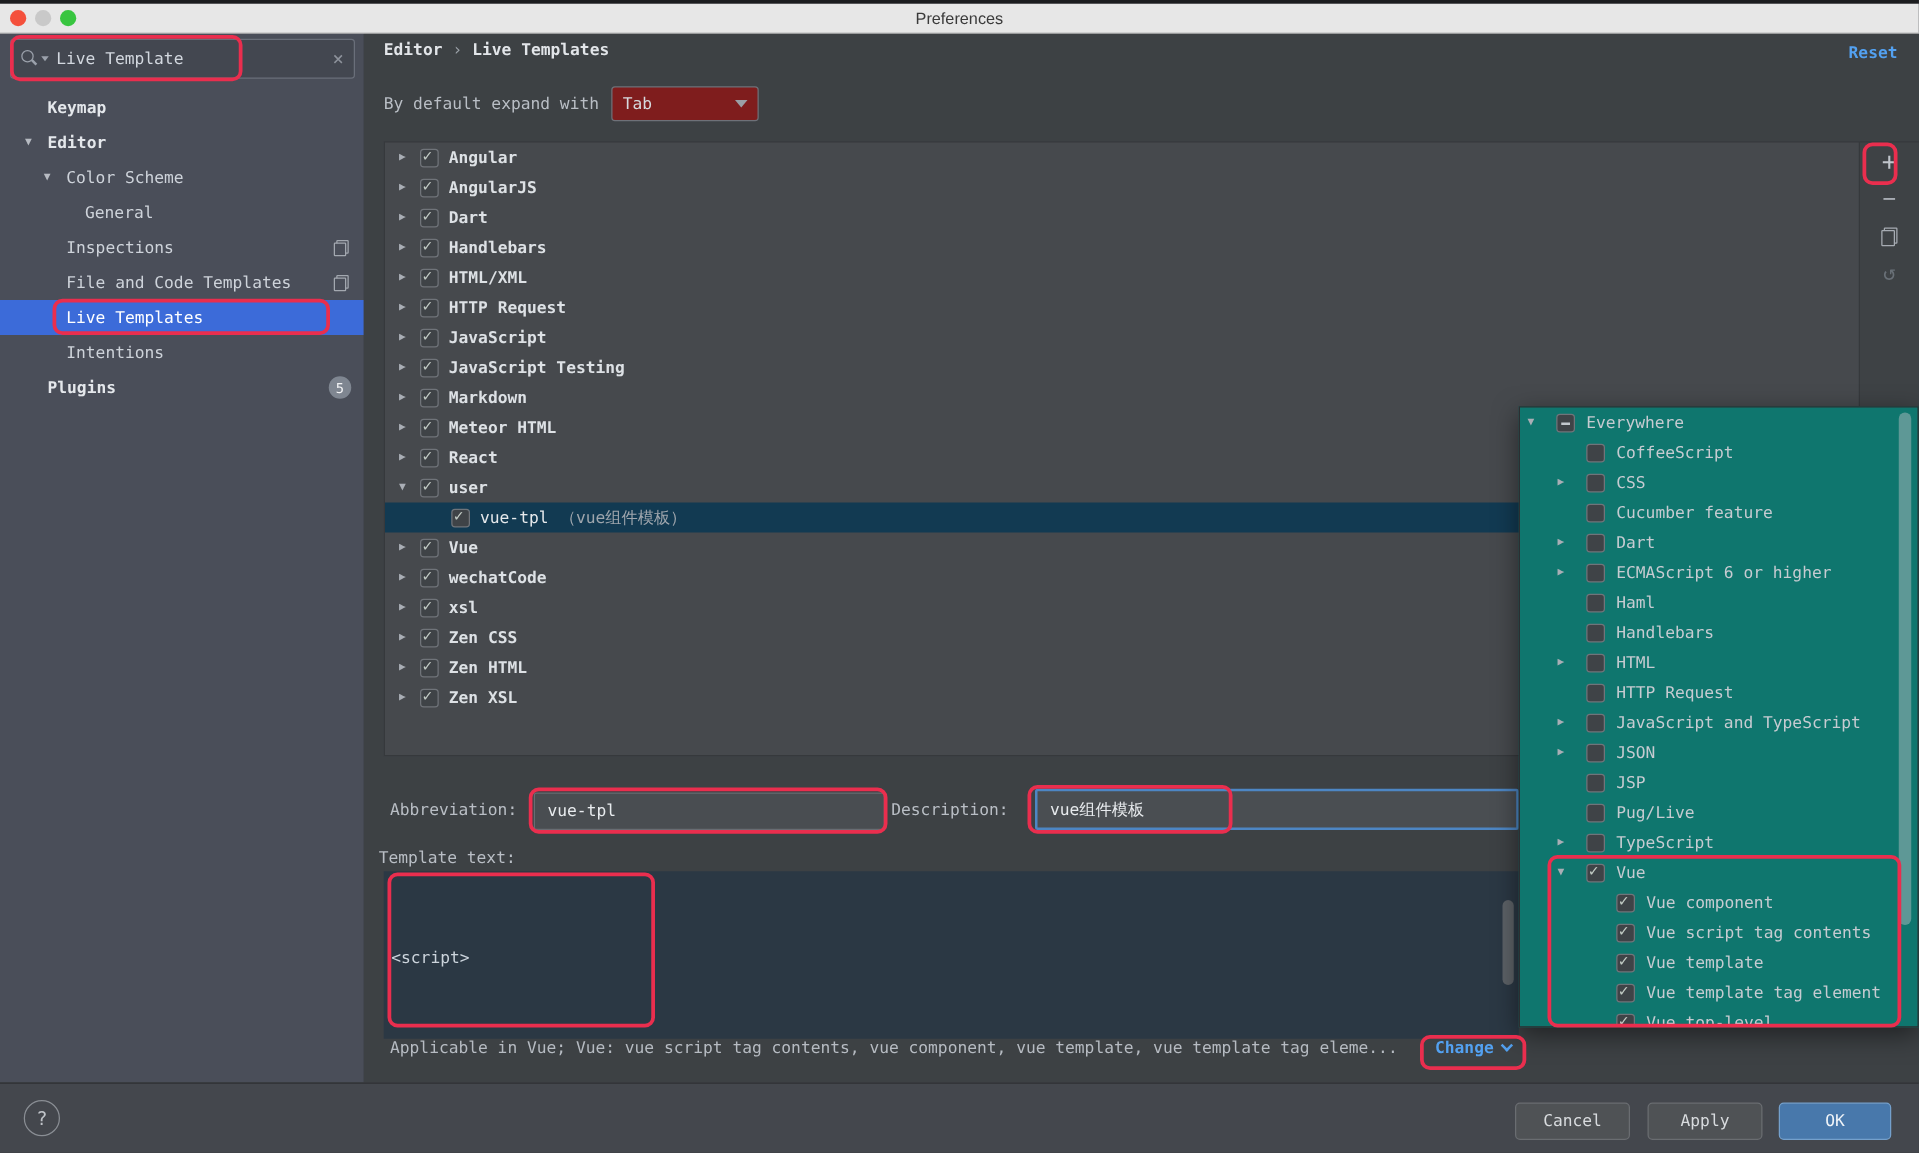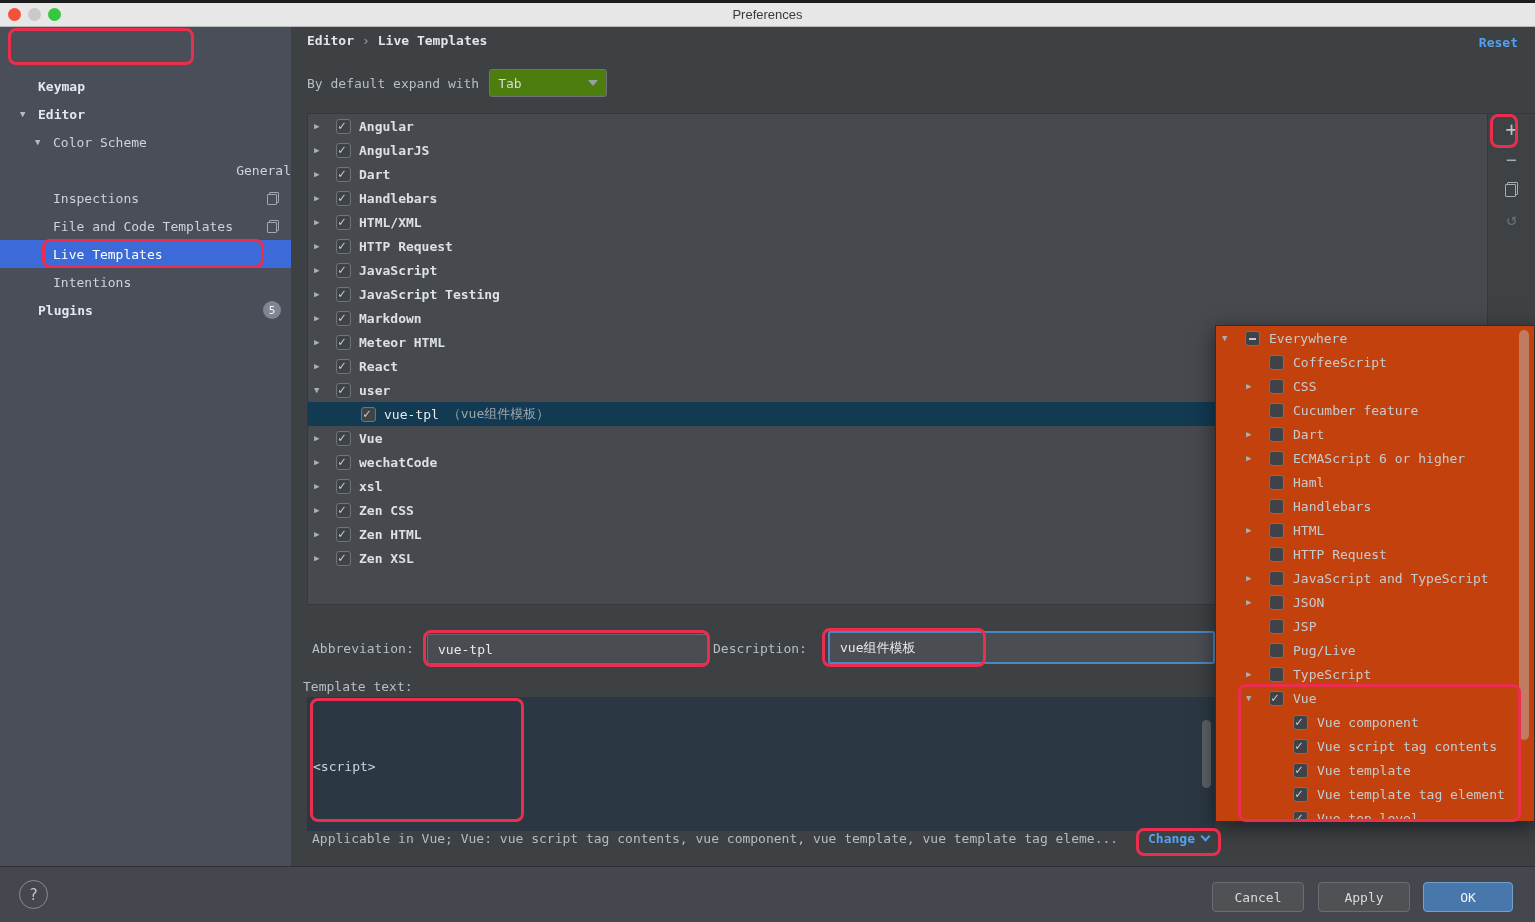--- a/index.html
+++ b/index.html
@@ -30,21 +30,21 @@
   .mag-caret { width:0; height:0; border-left:3px solid transparent; border-right:3px solid transparent;
                border-top:4px solid #9ba1ab; margin-right:6px; flex:none; }
   .search-text { color:#d3d8df; flex:1 1 auto; white-space:nowrap; overflow:hidden; }
   .search-clear { color:#8d929b; font-size:15px; cursor:pointer; flex:none; }
 
   .nav { position:absolute; left:0; top:45px; width:291px; }
   .nav-row { position:relative; height:28px; display:flex; align-items:center; color:#ced3da; cursor:pointer; }
   .nav-row[data-bold="true"] .nav-lbl { font-weight:bold; color:#e4e7eb; }
   .nav-row[data-level="0"] { padding-left:20px; }
   .nav-row[data-level="1"] { padding-left:35px; }
-  .nav-row[data-level="2"] { padding-left:50px;justify-content:flex-end; }
+  .nav-row[data-level="2"] { padding-left:50px; }
   .nav-row[data-selected="true"] { background:#3c6bd9; }
   .nav-row[data-selected="true"] .nav-lbl { color:#ffffff; }
   .nav-arrow { width:18px; flex:none; font-size:9px; color:#b7bbc2; }
   .nav-arrow::before { content:""; }
   .nav-row[data-arrow="down"] .nav-arrow::before { content:"▼"; }
   .nav-badge { display:none; position:absolute; right:10px; top:5px; width:18px; height:18px; border-radius:50%;
                background:#7f8691; color:#f2f3f5; font-size:11px; align-items:center; justify-content:center; }
   .nav-row[data-badge] .nav-badge { display:flex; }
   .ovr-icon { display:none; position:absolute; right:12px; top:8px; width:12px; height:13px; }
   .nav-row[data-trailing_icon] .ovr-icon { display:block; }
@@ -54,29 +54,29 @@
 
   
   .main-bg { position:absolute; left:291px; top:27px; right:0; height:839px; background:#3d4144; }
   .breadcrumb { position:absolute; left:307px; top:33px; display:flex; gap:8px; align-items:center; }
   .crumb { font-weight:bold; color:#e2e5e9; }
   .crumb-sep { color:#9ba1a8; }
   .reset-link { position:absolute; top:35px; right:17px; color:#53a1f1; font-weight:bold; cursor:pointer; }
 
   .expand-row { position:absolute; left:307px; top:69px; height:28px; display:flex; align-items:center; }
   .expand-lbl { color:#b9bec5; margin-right:10px; }
-  .dropdown { width:118px; height:28px; border:1px solid #6e7178; border-radius:3px; background:#4d7c0f;
+  .dropdown { width:118px; height:28px; border:1px solid #6e7178; border-radius:3px; background:#7f1d1d;
               display:flex; align-items:center; padding:0 8px; color:#d6dade; cursor:pointer;gap:25px; }
   .dropdown .dd-caret { margin-left:auto; width:0; height:0; border-left:5px solid transparent;
               border-right:5px solid transparent; border-top:6px solid #9aa0a6; }
 
   
   .tlist { position:absolute; left:307px; top:113px; width:1181px; height:492px; background:#46494d;
            border:1px solid #36393c; overflow:hidden; }
-  .trow { height:24px; display:flex; align-items:center; padding-left:6px; cursor:pointer; }
+  .trow { height:24px; display:flex; align-items:center; padding-left:6px; cursor:pointer;text-align:center; }
   .trow[data-level="1"] { padding-left:31px; }
   .trow[data-selected="true"] { background:#123a52; }
   .tarrow { width:16px; margin-right:6px; flex:none; font-size:9px; color:#a9aeb5; }
   .tarrow::before { content:""; }
   .trow[data-arrow="right"] .tarrow::before { content:"▶"; }
   .trow[data-arrow="down"]  .tarrow::before { content:"▼"; }
   .cb { width:15px; height:15px; flex:none; background:#3f4347; border:1px solid #70747a; border-radius:3px;
         margin-right:8px; position:relative; }
   .trow[data-checked="true"] .cb::after { content:"✓"; position:absolute; left:1px; top:-2px; color:#c4cdc6; font-size:13px; }
   .tlbl { color:#dde1e5; font-weight:bold; white-space:pre; }
@@ -108,21 +108,21 @@
   .editor { position:absolute; left:307px; top:697px; width:908px; height:134px; background:#2b3844; overflow:hidden; }
   .code { padding:2px 6px; line-height:27px; color:#ccd4dc; white-space:pre; }
   .ed-scroll { position:absolute; right:4px; top:23px; width:9px; height:68px; border-radius:5px; background:#5c6166; }
 
   .applicable { position:absolute; left:312px; top:831px; width:900px; color:#b6bbc2; }
   .change-link { position:absolute; left:1148px; top:831px; color:#53a1f1; cursor:pointer; display:flex; align-items:center; gap:7px;font-weight:bold; }
   .chev { width:7px; height:7px; border-right:2px solid #53a1f1; border-bottom:2px solid #53a1f1;
           transform:rotate(45deg); margin-top:-4px; }
 
   
-  .popup { position:absolute; left:1215px; top:325px; width:320px; height:497px; background:#c2410c;
+  .popup { position:absolute; left:1215px; top:325px; width:320px; height:497px; background:#0f766e;
            border:1px solid #2c2e31; box-shadow:0 6px 20px rgba(0,0,0,.5); overflow:hidden; z-index:5; }
   .crow { height:24px; display:flex; align-items:center; padding-left:6px; cursor:pointer; }
   .crow[data-level="1"] { padding-left:30px; }
   .crow[data-level="2"] { padding-left:54px; }
   .carrow { width:16px; margin-right:7px; flex:none; font-size:9px; color:#a9aeb5; }
   .carrow::before { content:""; }
   .crow[data-arrow="right"] .carrow::before { content:"▶"; }
   .crow[data-arrow="down"]  .carrow::before { content:"▼"; }
   .ccb { width:15px; height:15px; flex:none; background:#3f4347; border:1px solid #70747a; border-radius:3px;
          margin-right:9px; position:relative; }
@@ -162,20 +162,26 @@
   <div class="titlebar">
     <div class="lights">
       <span class="light red"></span>
       <span class="light gray"></span>
       <span class="light green"></span>
     </div>
     <span class="title">Preferences</span>
   </div>
 
   <div class="sidebar">
+    <div class="searchbox">
+      <span class="mag"></span>
+      <span class="mag-caret"></span>
+      <span class="search-text">Live Template</span>
+      <span class="search-clear">×</span>
+    </div>
     <div class="nav">
 
         <div class="nav-row" data-level="0" data-bold="true">
           <span class="nav-arrow"></span>
           <span class="nav-lbl">Keymap</span>
 
         </div>
 
         <div class="nav-row" data-level="0" data-bold="true" data-arrow="down">
           <span class="nav-arrow"></span>

